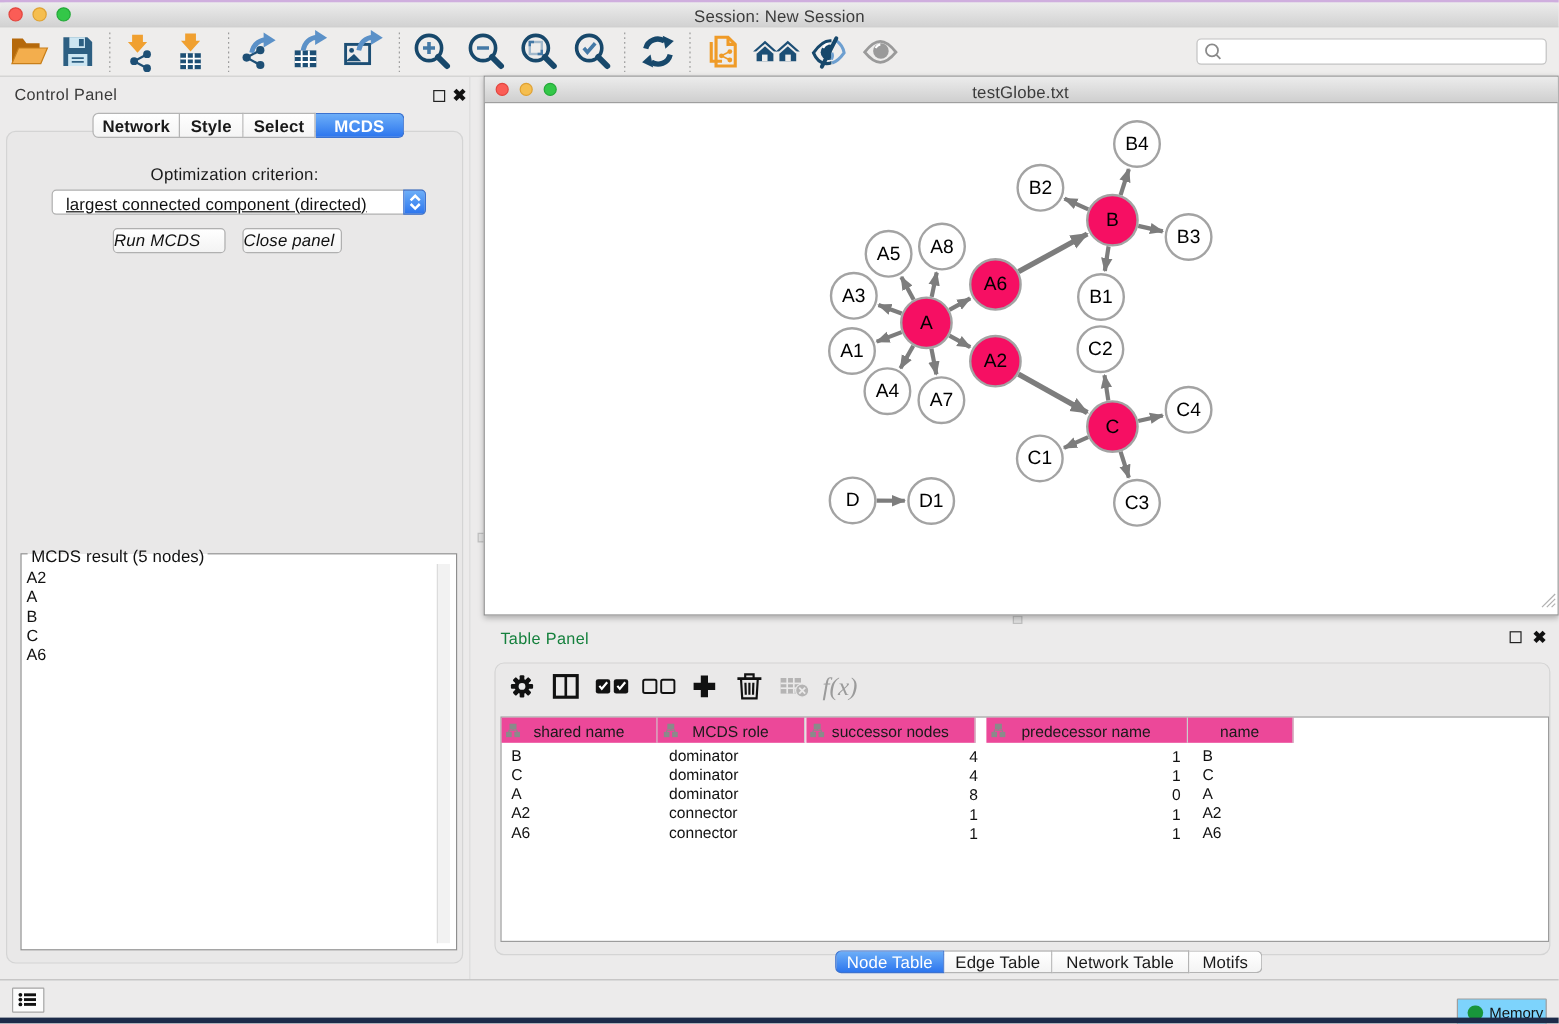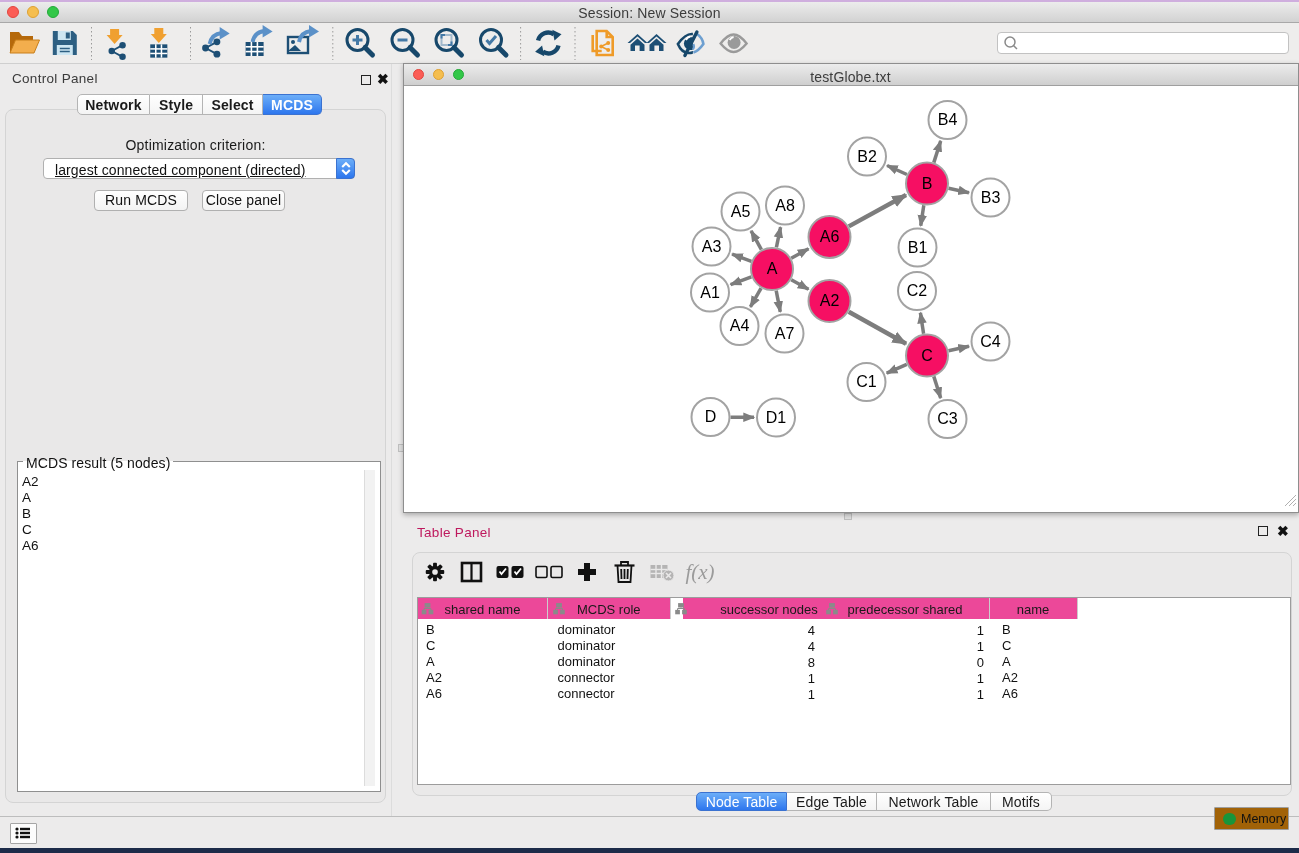--- a/index.html
+++ b/index.html
@@ -28,51 +28,51 @@
 #cp-tabs .tab.first { border-left:1px solid #b4b4b4; border-radius:5px 0 0 5px; }
 #cp-tabs .tab.sel { background:linear-gradient(#6caef8,#2d76ee); color:#fff; border-color:#3b72d0; border-radius:0 5px 5px 0; }
 #cp-box { left:5px; top:109px; width:381px; height:694px; background:#e9e8e8;
   border:1px solid #d4d4d4; border-radius:8px; }
 #opt-label { left:0px; top:136.5px; width:391px; text-align:center; font-size:14px; letter-spacing:0.2px; color:#1a1a1a; }
 #combo { left:43px; top:158px; width:312px; height:21px; background:#fff; border:1px solid #b0b0b0; border-radius:4px; }
 #combo .ct { position:absolute; left:11px; top:2.5px; font-size:14px; letter-spacing:0.1px; color:#111;text-decoration:underline; }
 #combo .step { position:absolute; right:-1px; top:-1px; width:19px; height:21px;
   background:linear-gradient(#6caef8,#2d76ee); border-radius:0 4px 4px 0; border:1px solid #3b72d0; }
 .btn { position:absolute; height:21px; background:linear-gradient(#ffffff,#f3f3f3); border:1px solid #b0b0b0;
-  border-radius:4px; font-size:14px; letter-spacing:0.15px; color:#111; text-align:center; line-height:19px; }
+  border-radius:4px; font-size:14px; letter-spacing:0.15px; color:#111; text-align:left; line-height:19px;font-style:italic; }
 #fs-border { left:17px; top:461px; width:364px; height:331px; border:1px solid #8f8f8f; background:#fff; }
 #fs-legend { left:23px; top:455px; font-size:14px; letter-spacing:0.1px; color:#111; background:transparent; padding:0 3px; }
 #fs-list { left:22px; top:474px; font-size:13.5px; color:#111; line-height:16px; }
 #fs-scroll { left:364px; top:470px; width:11px; height:316px; background:#f2f2f2; border-left:1px solid #dcdcdc; }
 
 #netwin { left:402.5px; top:63px; width:896px; height:450px; background:#fff;
   border:1px solid #8e8e8e; box-shadow:0 2px 5px rgba(0,0,0,0.28); }
 #nw-titlebar { position:absolute; left:0; top:0; width:100%; height:22px;
   background:linear-gradient(#ececec,#cfcfcf); border-bottom:1px solid #9f9f9f; }
 #nw-titlebar .tl { position:absolute; top:5px; width:11px; height:11px; border-radius:50%; }
 #nw-title { position:absolute; width:100%; top:4.5px; text-align:center; font-size:14px; letter-spacing:0.15px; color:#3c3c3c; }
 
-#tp-title { left:417px; top:525px; font-size:13.5px; letter-spacing:0.3px; color:#be185d; }
+#tp-title { left:417px; top:525px; font-size:13.5px; letter-spacing:0.3px; color:#15803d; }
 #tp-box { left:412px; top:552px; width:880px; height:244px; background:#eae9e9;
   border:1px solid #d4d4d4; border-radius:8px; }
 #tbl { left:417px; top:597px; width:874px; height:188px; background:#fff; border:1px solid #9c9c9c; }
 .th { position:absolute; top:0; height:21px; background:#ec4899; border-right:1px solid #cccccc;
   font-size:13px; color:#1a1a1a; }
 .th .lbl { position:absolute; width:100%; text-align:center; top:4px; }
 .trow { position:absolute; font-size:13px; color:#111; }
 
 #bot-tabs { left:696px; top:792px; height:19px; display:flex; font-size:14px; letter-spacing:0.1px; }
 #bot-tabs .tab { background:linear-gradient(#ffffff,#f4f4f4); border:1px solid #b4b4b4; border-left:none;
   color:#1a1a1a; display:flex; align-items:center; justify-content:center; }
 #bot-tabs .tab.first { border-left:1px solid #b4b4b4; border-radius:5px 0 0 5px; }
 #bot-tabs .tab.last { border-radius:0 5px 5px 0; }
 #bot-tabs .tab.sel { background:linear-gradient(#6caef8,#2d76ee); color:#fff; border-color:#3b72d0; }
 
 #statusbar { left:0; top:816px; width:1299px; height:31px; background:#ecebeb; border-top:1px solid #bdbdbd; }
-#memory { left:1214px; top:807px; width:74.5px; height:22.5px; background:#a16207; border:1px solid #9e9e9e;
+#memory { left:1214px; top:832px; width:74.5px; height:22.5px; background:#7dd3fc; border:1px solid #9e9e9e;
   border-radius:1px; font-size:13px; color:#111; }
 #listbtn { left:9.5px; top:823px; width:27.5px; height:20.5px; background:#fcfcfc; border:1px solid #a5a5a5; border-radius:1px; }
 #deskBot { left:0; top:847.5px; width:1299px; height:5.5px; background:#1c2b49; }
 </style>
 </head>
 <body>
 <div class="abs" id="deskTop"></div>
 <div class="abs" id="titlebar">
   <div class="tl" style="left:7px; background:#fb5d56; border:1px solid #e2463f;"></div>
   <div class="tl" style="left:27px; background:#f5be4f; border:1px solid #dfa132;"></div>
@@ -244,21 +244,21 @@
 
 <div class="abs" id="cp-title">Control Panel</div>
 <div class="abs winbtn" style="left:361px; top:74.5px; width:10px; height:10px; border:1.5px solid #222;"></div>
 <div class="abs winbtn" style="left:377px; top:71px; font-size:14px; font-weight:bold;">✖</div>
 <div class="abs" id="cp-box"></div>
 <div class="abs" style="left:391px; top:64px; width:1px; height:752px; background:#dcdcdc;"></div>
 <div class="abs" id="cp-tabs">
   <div class="tab first" style="width:73px;">Network</div>
   <div class="tab" style="width:53px;">Style</div>
   <div class="tab" style="width:60px;">Select</div>
-  <div class="tab sel" style="width:59px;text-align:center;">MCDS</div>
+  <div class="tab sel" style="width:74px;text-align:center;">MCDS</div>
 </div>
 <div class="abs" id="opt-label">Optimization criterion:</div>
 <div class="abs" id="combo">
   <div class="ct">largest connected component (directed)</div>
   <div class="step">
     <svg width="18" height="19" style="position:absolute; left:0; top:0;">
       <path d="M 5.2 8 L 9 4.2 L 12.8 8" fill="none" stroke="#fff" stroke-width="2.1"></path>
       <path d="M 5.2 11 L 9 14.8 L 12.8 11" fill="none" stroke="#fff" stroke-width="2.1"></path>
     </svg>
   </div>
@@ -435,25 +435,25 @@
 
   <text x="288" y="27" font-family="Liberation Serif, serif" font-style="italic" font-size="21" fill="#9b9b9b" text-anchor="middle">f(x)</text>
 </svg>
 <div class="abs" id="tbl">
   <div class="th" style="left:0; width:130px;">
       <span class="lbl">shared name</span>
     </div>
   <div class="th" style="left:130px; width:122.5px;">
       <span class="lbl">MCDS role</span>
     </div>
-  <div class="th" style="left:265px; width:141px;padding-left:16px;">
+  <div class="th" style="left:254px; width:141px;">
       <span class="lbl">successor nodes</span>
     </div>
   <div class="th" style="left:403.5px; width:168px;">
-      <span class="lbl">predecessor shared</span>
+      <span class="lbl">predecessor name</span>
     </div>
   <div class="th" style="left:571.5px; width:88px;">
       <span class="lbl">name</span>
     </div>
   <svg class="abs" style="left:0; top:0;" width="660" height="21">
     <defs>
         <g id="hier" fill="#8a8a8a">
       <rect x="-2.9" y="-5.7" width="5.8" height="4.4"></rect>
       <rect x="-5.8" y="1.1" width="4.7" height="4.4"></rect>
       <rect x="1.1" y="1.1" width="4.7" height="4.4"></rect>

